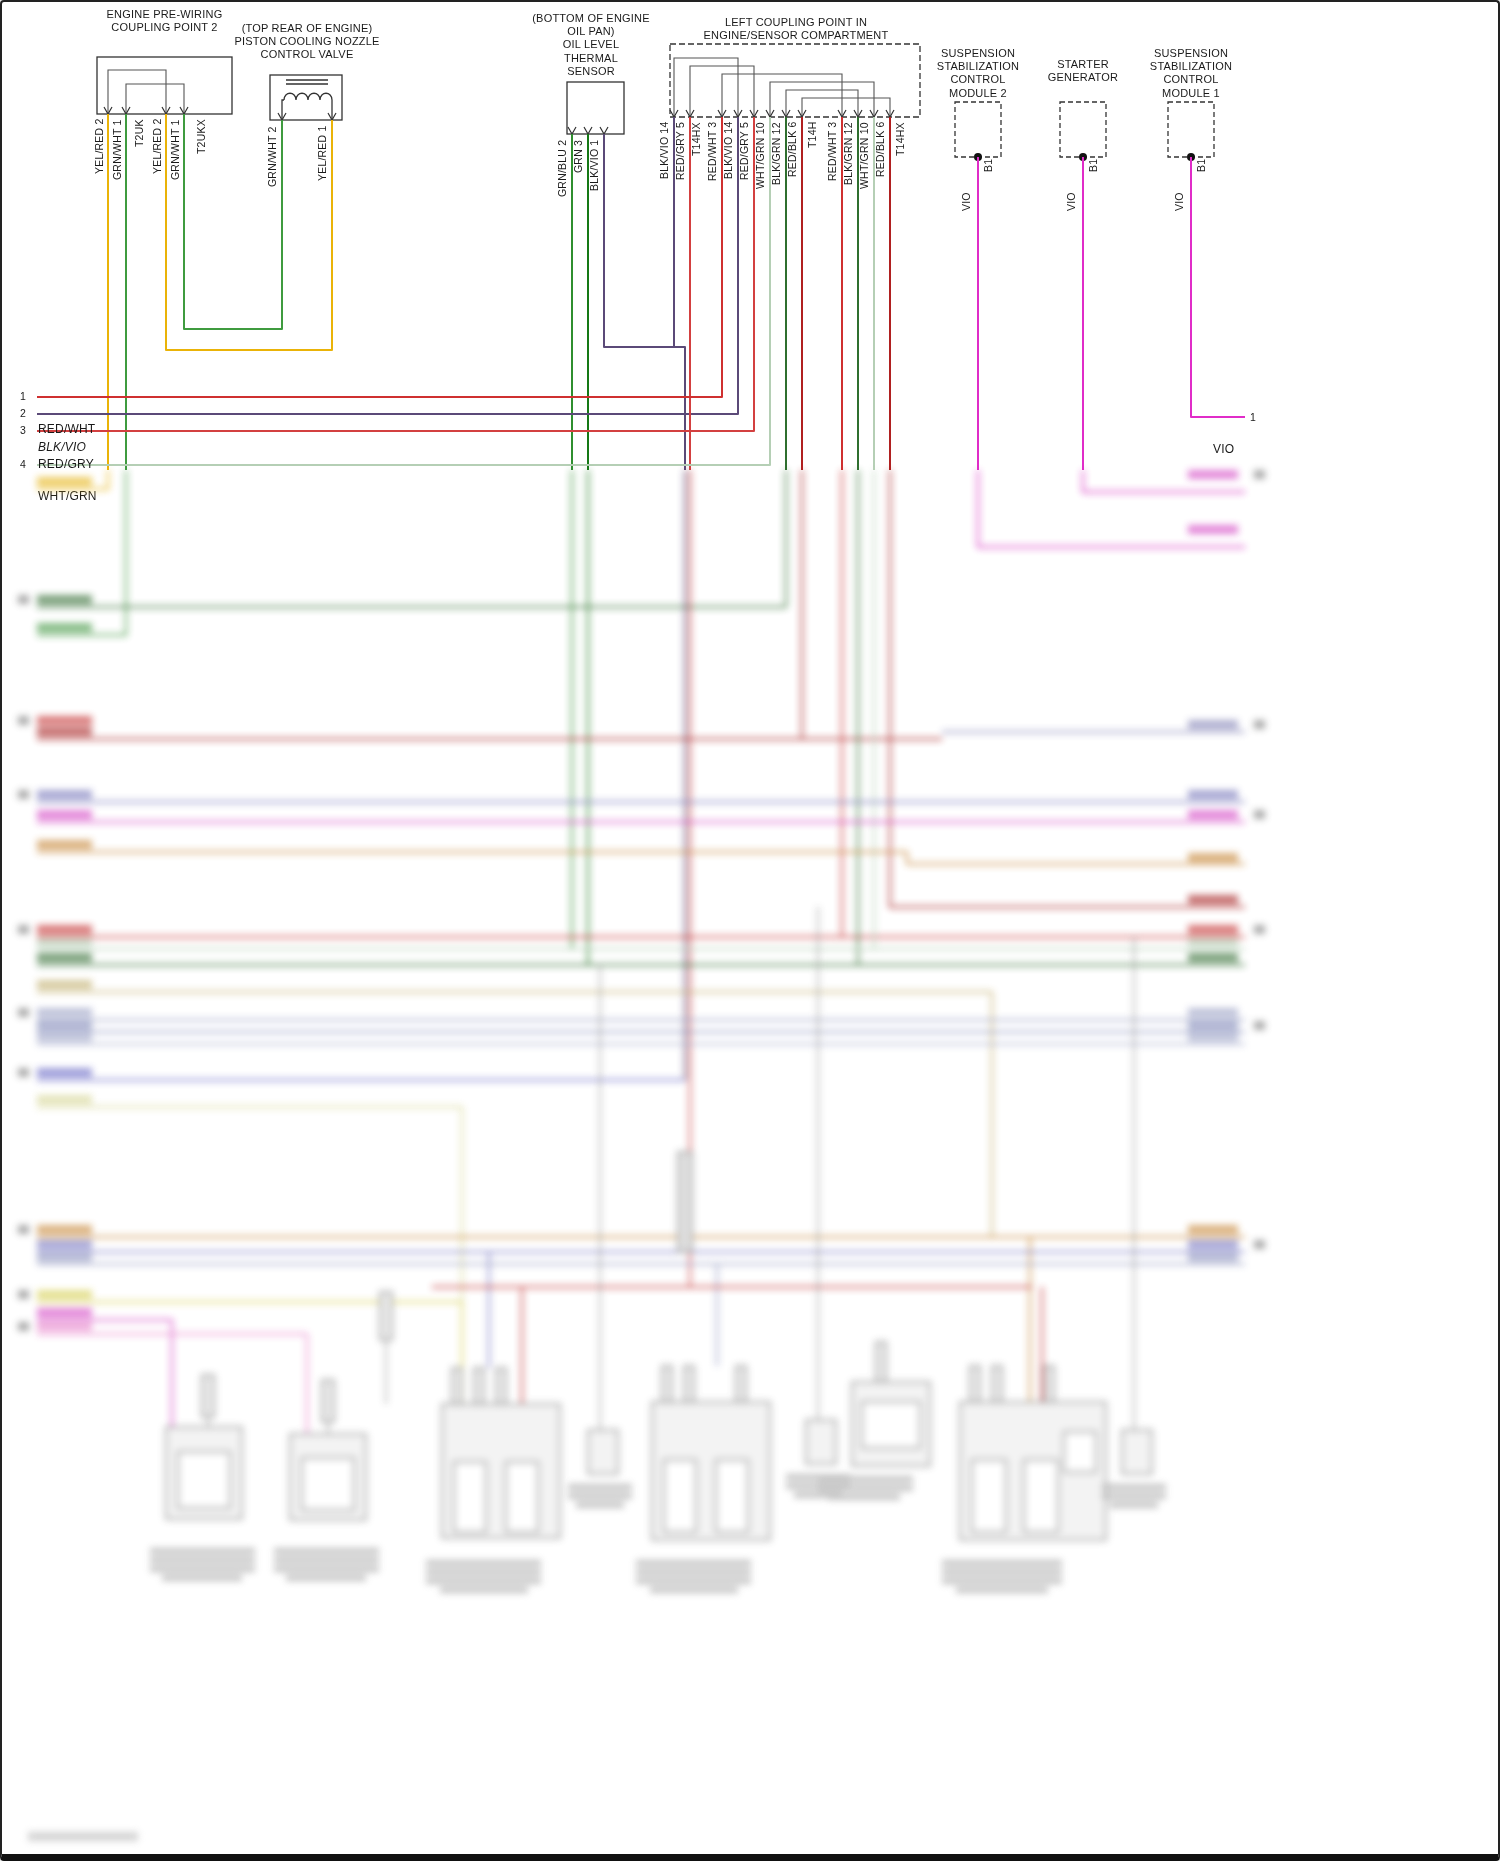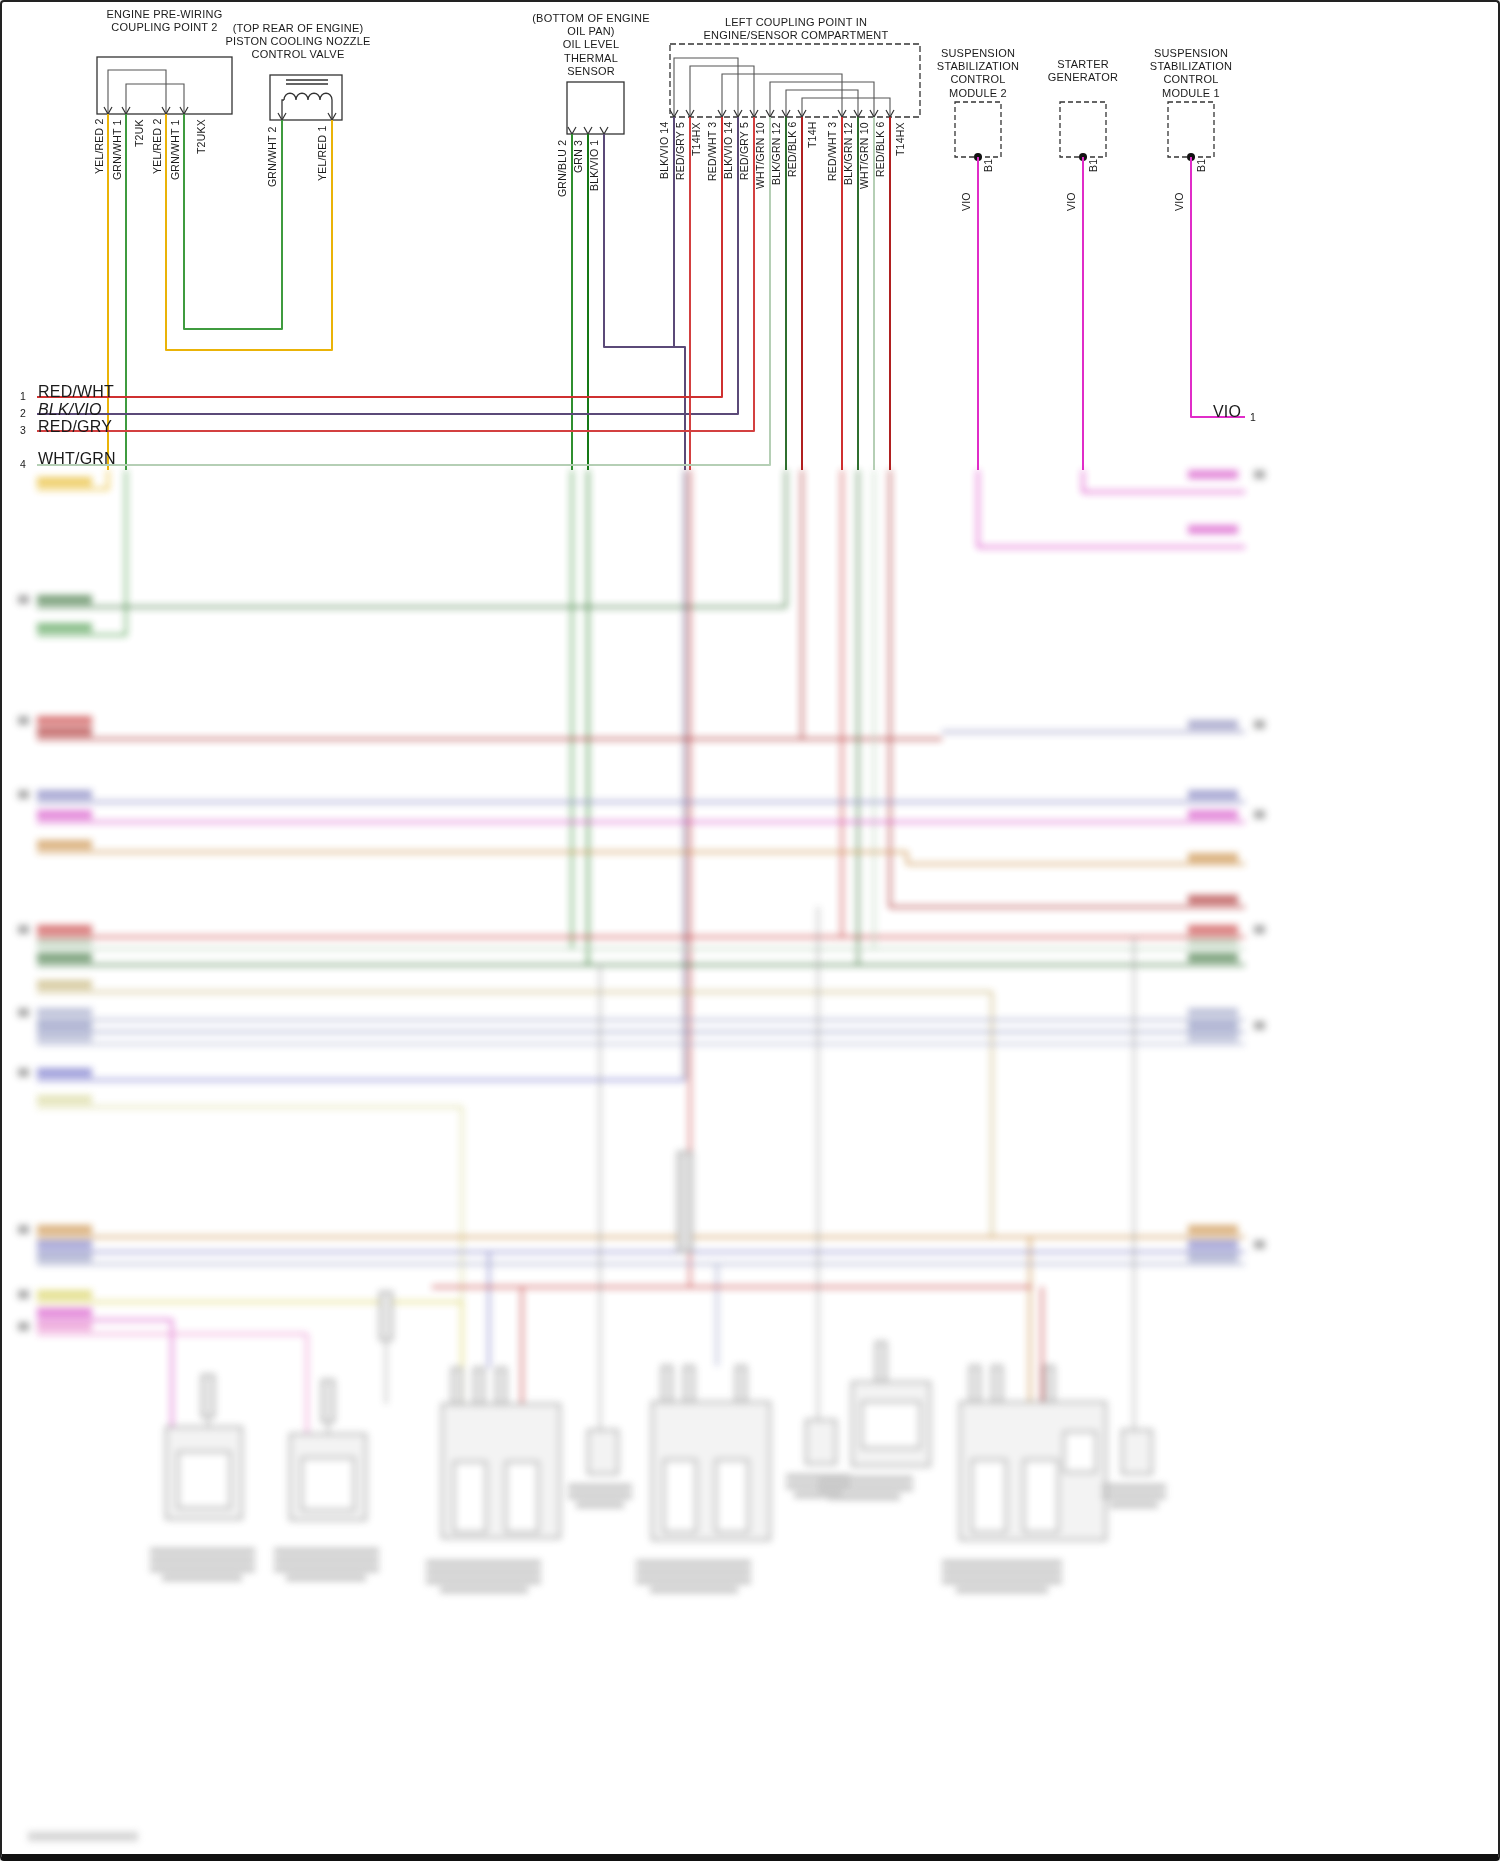--- a/index.html
+++ b/index.html
@@ -12,21 +12,21 @@
   svg.layer { position:absolute; left:0; top:0; }
   .title {
     position:absolute; font-size:11px; line-height:1.2; text-align:center;
     white-space:pre-line; letter-spacing:.2px;
   }
   .vlabel {
     position:absolute; writing-mode:vertical-rl; transform:rotate(180deg);
     text-align:right; font-size:10.5px; white-space:nowrap; width:14px;
     letter-spacing:.2px;
   }
-  .hlabel { position:absolute; font-size:16px; letter-spacing:.2px; }
+  .hlabel { position:absolute; font-size:12px; letter-spacing:.2px;margin-top:39px; }
   .rownum { position:absolute; font-size:10.5px; }
   .blur-layer { position:absolute; left:0; top:468px; width:1500px; height:1393px;
     filter: blur(3.5px) saturate(.92); opacity:.92; }
 </style>
 </head>
 <body>
 
 <div class="page">
 
   <svg class="layer" width="1500" height="1861" viewBox="0 0 1500 1861" aria-hidden="true">
@@ -79,21 +79,21 @@
       <path stroke="#cf3030" d="M720,115 V395 H35 M840,115 V468"></path>
       <path stroke="#b5cfb5" d="M768,115 V463 H35 M872,115 V468"></path>
       <path stroke="#2f6f2f" d="M784,115 V468 M856,115 V468"></path>
       <path stroke="#b02020" d="M800,115 V468 M888,115 V468"></path>
       <path stroke="#e02cc8" d="M976,155 V468 M1081,155 V468 M1189,155 V415 H1243"></path>
     </g>
   </svg>
 
   <div class="title" style="left:80px;  top:6px; width:165px;">ENGINE PRE-WIRING
 COUPLING POINT 2</div>
-  <div class="title" style="left:216px; top:20px; width:160px;">(TOP REAR OF ENGINE)
+  <div class="title" style="left:225px; top:20px; width:160px;">(TOP REAR OF ENGINE)
 PISTON COOLING NOZZLE
 CONTROL VALVE</div>
   <div class="title" style="left:528px; top:10px; width:122px;">(BOTTOM OF ENGINE
 OIL PAN)
 OIL LEVEL
 THERMAL
 SENSOR</div>
   <div class="title" style="left:688px; top:14px; width:212px;">LEFT COUPLING POINT IN
 ENGINE/SENSOR COMPARTMENT</div>
   <div class="title" style="left:923px; top:45px; width:106px;">SUSPENSION

